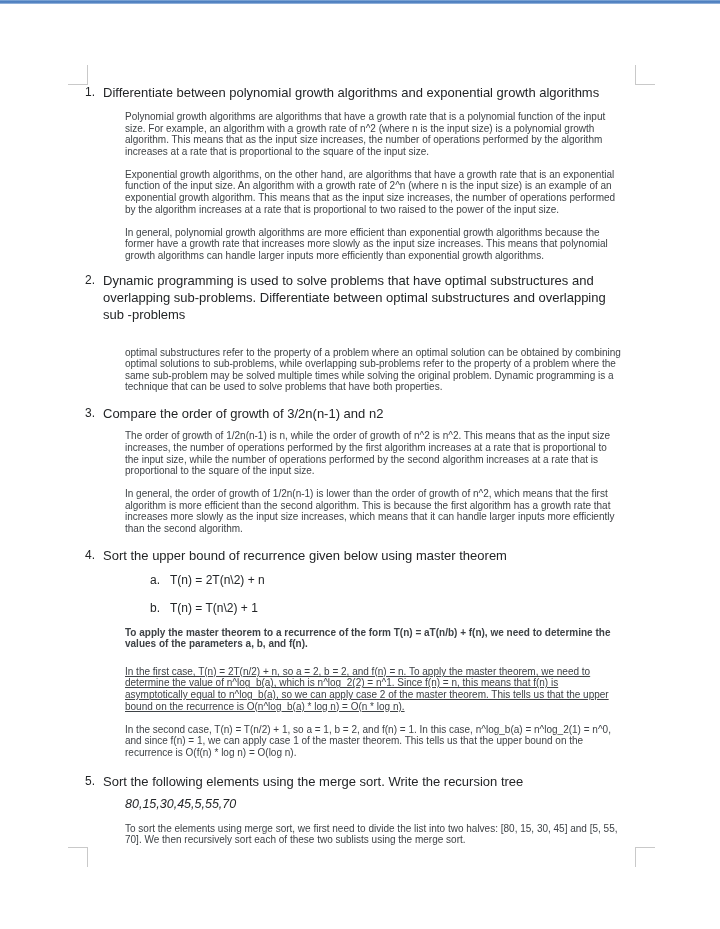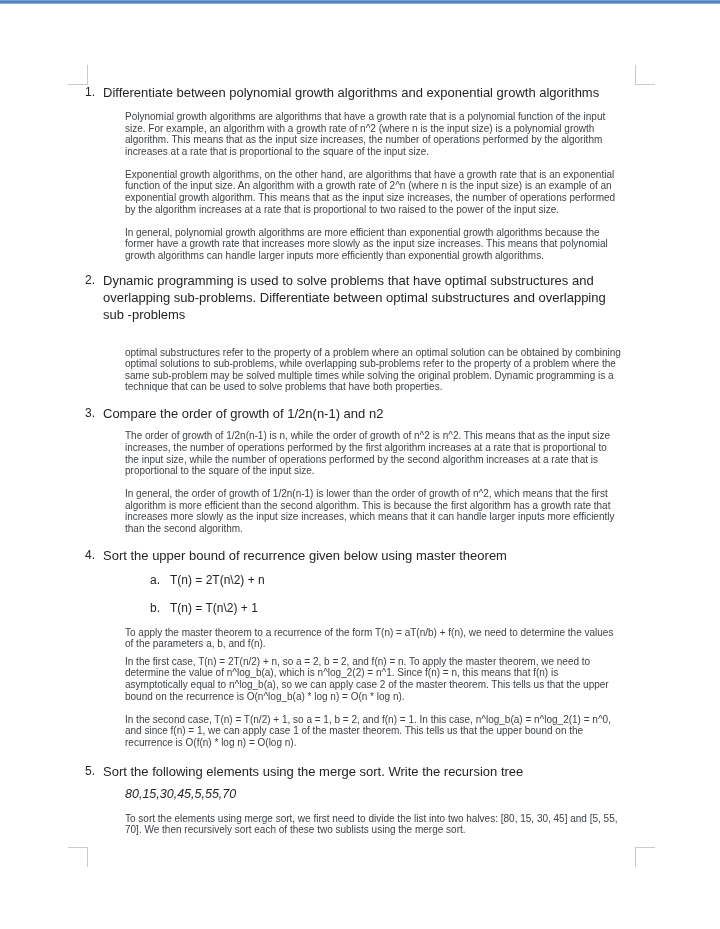--- a/index.html
+++ b/index.html
@@ -82,22 +82,22 @@
     color: #232527;
     font-style: italic;
   }
   
   .q1 .answer.first { margin-top: 10px; }
   .q2 { margin-top: 10px; }
   .q2 .answer.first { margin-top: 24px; }
   .q3 { margin-top: 12px; }
   .q3 .answer.first { margin-top: 8.5px; }
   .q4 { margin-top: 12px; }
-  .q4 .answer.first { margin-top: 11px; }
-  .q4 .answer.case1 { margin-top: 6px; }
+  .q4 .answer.first { margin-top: 11px; font-weight: bold; }
+  .q4 .answer.case1 { margin-top: 16px; text-decoration: underline; }
   .q5 { margin-top: 14px; }
   .q5 .answer.first { margin-top: 10px; }
   .q5 .answer { margin-top: 10px; }
 </style>
 </head>
 <body>
 
 <div class="screen">
 
   <div class="accent-bar" style="--accent: #4d80c0;"></div>
@@ -123,21 +123,21 @@
       <div class="q-head">
         <span class="q-num">2.</span>
         <h2 class="q-title">Dynamic programming is used to solve problems that have optimal substructures and overlapping sub-problems. Differentiate between optimal substructures and overlapping sub -problems</h2>
       </div>
       <p class="answer first">optimal substructures refer to the property of a problem where an optimal solution can be obtained by combining optimal solutions to sub-problems, while overlapping sub-problems refer to the property of a problem where the same sub-problem may be solved multiple times while solving the original problem. Dynamic programming is a technique that can be used to solve problems that have both properties.</p>
     </section>
 
     <section class="question q3">
       <div class="q-head">
         <span class="q-num">3.</span>
-        <h2 class="q-title">Compare the order of growth of 1/2n(n-1) and n2</h2>
+        <h2 class="q-title">Compare the order of growth of 3/2n(n-1) and n2</h2>
       </div>
       <p class="answer first">The order of growth of 1/2n(n-1) is n, while the order of growth of n^2 is n^2. This means that as the input size increases, the number of operations performed by the first algorithm increases at a rate that is proportional to the input size, while the number of operations performed by the second algorithm increases at a rate that is proportional to the square of the input size.</p>
       <p class="answer">In general, the order of growth of 1/2n(n-1) is lower than the order of growth of n^2, which means that the first algorithm is more efficient than the second algorithm. This is because the first algorithm has a growth rate that increases more slowly as the input size increases, which means that it can handle larger inputs more efficiently than the second algorithm.</p>
     </section>
 
     <section class="question q4">
       <div class="q-head">
         <span class="q-num">4.</span>
         <h2 class="q-title">Sort the upper bound of recurrence given below using master theorem</h2>
       </div>

